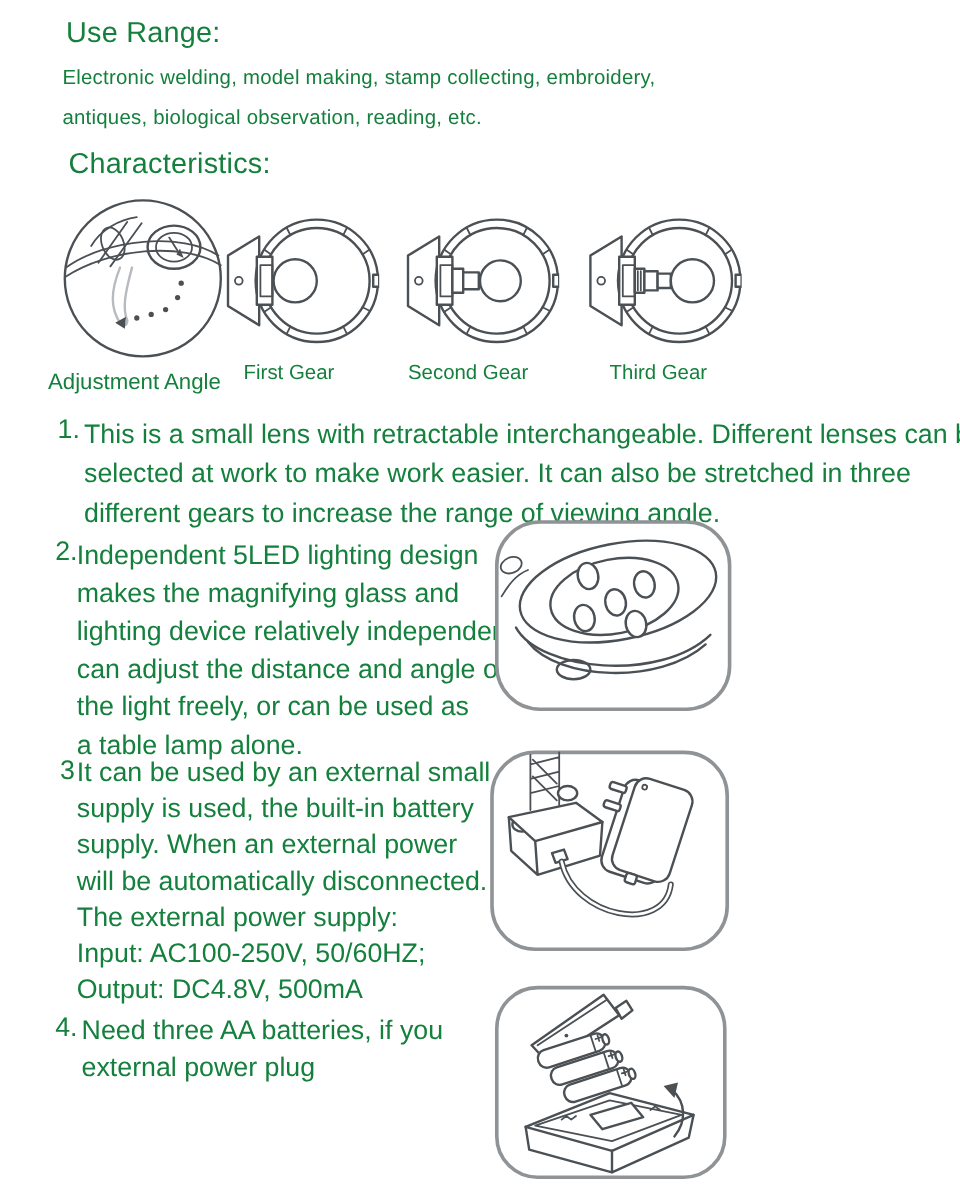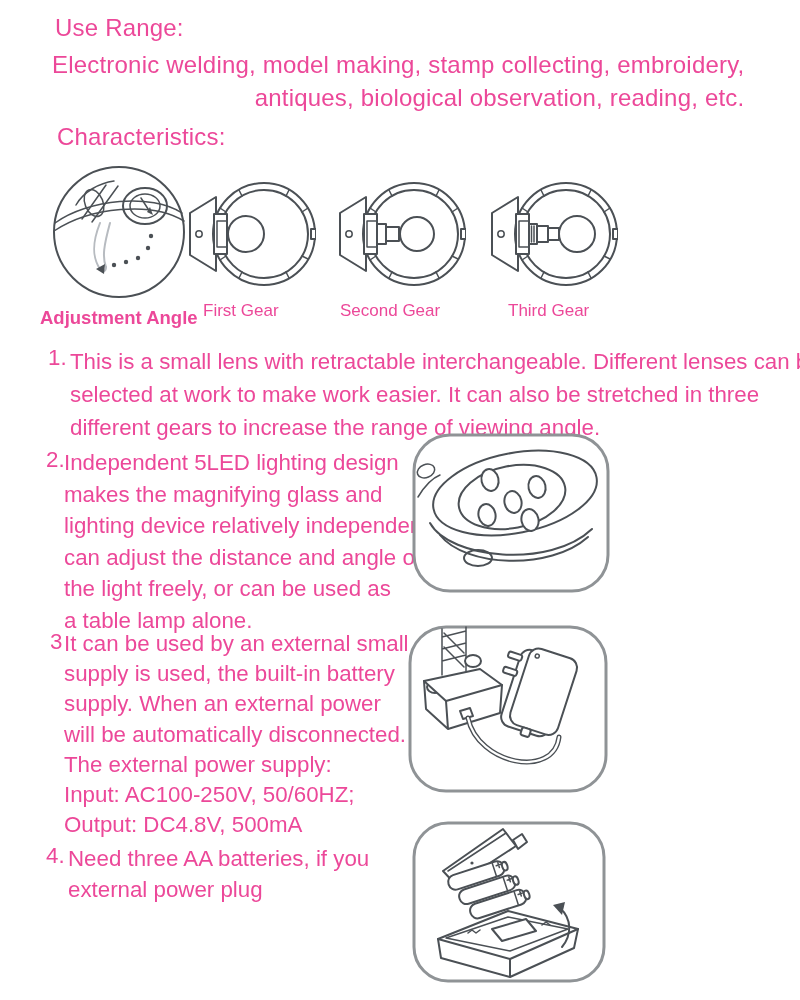--- a/index.html
+++ b/index.html
@@ -1,23 +1,23 @@
 <!DOCTYPE html>
 <html><head>
 <meta charset="utf-8">
 <style>
   html,body{margin:0;padding:0;background:#fff;}
   .page{
     position:relative;width:800px;height:1000px;background:#ffffff;
-    font-family:"Liberation Sans", sans-serif;color:#ec4899;overflow:hidden;
+    font-family:"Liberation Sans", sans-serif;color:#15803d;overflow:hidden;
   }
   .abs{position:absolute;}
   .line{white-space:nowrap;}
   .heading{font-size:24px;letter-spacing:.2px;}
-  .body-lg{font-size:24px;line-height:33px;letter-spacing:.2px;text-align:right;}
+  .body-lg{font-size:17px;line-height:33px;letter-spacing:.2px;}
   .item-text{font-size:22.3px;}
   .num{font-size:22.3px;}
   .gear-label{font-size:17px;}
   .gear-label-sm{font-size:18.5px;}
   
   .s{stroke:#4b5055;fill:none;stroke-width:2;stroke-linecap:round;stroke-linejoin:round;}
   .s15{stroke:#4b5055;fill:none;stroke-width:1.5;stroke-linecap:round;stroke-linejoin:round;}
   .sw{stroke:#4b5055;fill:#ffffff;stroke-width:2;stroke-linejoin:round;}
   .sf{fill:#4b5055;stroke:none;}
   .lt{stroke:#b7bbc0;fill:none;stroke-width:2;stroke-linecap:round;}
@@ -92,21 +92,21 @@
     <rect class="sw" x="125" y="65" width="5" height="10"></rect>
     <rect class="sw" x="28" y="50" width="13" height="40"></rect>
     <rect class="s15" x="31" y="57" width="10" height="26" fill="#fff"></rect>
     <rect class="sw" x="41" y="60" width="8" height="20"></rect>
     <path class="s15" d="M43.5,62 v16 M46,62 v16"></path>
     <rect class="sw" x="49" y="62" width="11" height="16"></rect>
     <rect class="sw" x="60" y="64" width="11" height="12"></rect>
     <circle class="sw" cx="89" cy="70" r="18" stroke-width="2.6"></circle>
   </svg>
 
-  <div class="abs gear-label-sm" style="left:40px;top:307px;font-weight:bold;">Adjustment Angle</div>
+  <div class="abs gear-label-sm" style="left:40px;top:307px;">Adjustment Angle</div>
   <div class="abs gear-label" style="left:203px;top:301px;">First Gear</div>
   <div class="abs gear-label" style="left:340px;top:301px;">Second Gear</div>
   <div class="abs gear-label" style="left:508px;top:301px;">Third Gear</div>
 
   <div class="abs num" style="left:48px;top:345px;">1.</div>
   <div class="abs item-text" style="left:70px;top:345px;line-height:33px;">
     <div class="line">This is a small lens with retractable interchangeable. Different lenses can be</div>
     <div class="line">selected at work to make work easier. It can also be stretched in three</div>
     <div class="line">different gears to increase the range of viewing angle.</div>
   </div>

